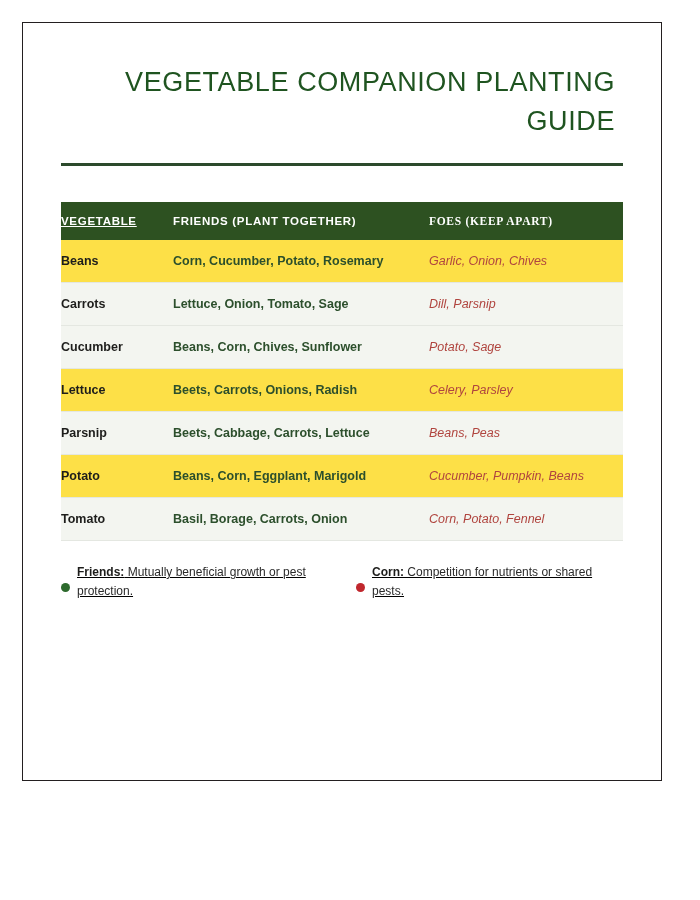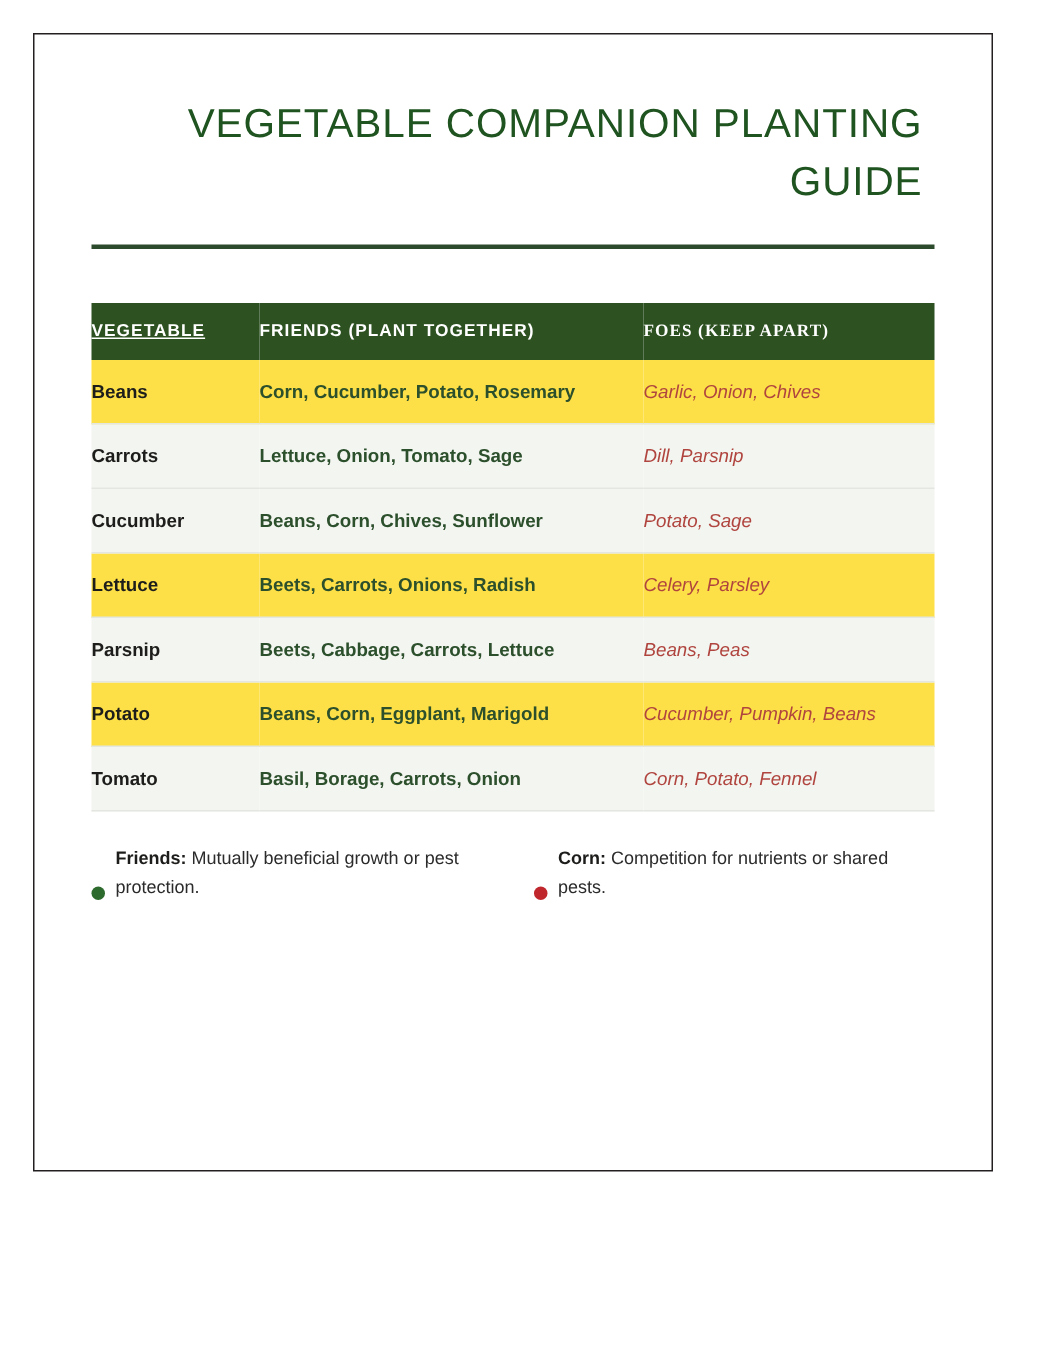--- a/index.html
+++ b/index.html
@@ -97,23 +97,24 @@
   }
 
   .legend {
     margin-top: 22px;
     display: flex;
     gap: 28px;
     align-items: flex-start;
   }
   .legend-item {
     display: flex;
-    align-items: flex-end;
+    align-items: center;
     gap: 7px;
     width: 50%;
+    text-decoration: underline;
   }
   .legend-dot {
     width: 9px;
     height: 9px;
     border-radius: 50%;
     flex: 0 0 auto;
     margin-top: 11px;
   }
   .dot-friends { background: #2d6a2d; }
   .dot-foes { background: #c0272d; }

